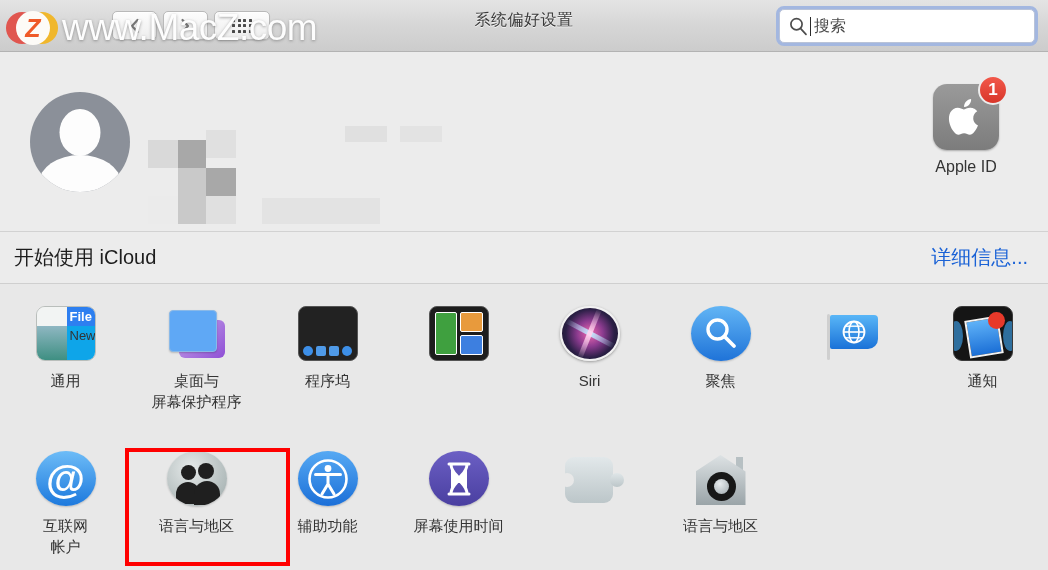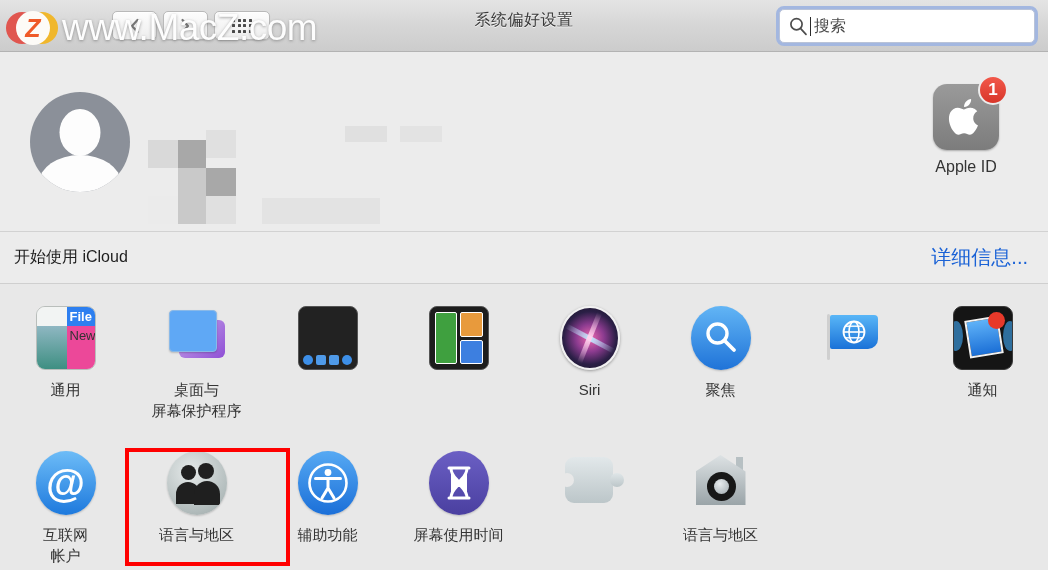--- a/index.html
+++ b/index.html
@@ -108,49 +108,49 @@
   }
   .appleid-label{ font-size:16px; color:#333; }
 
   
   .icloud{
     height:52px; width:100%; background:#ececec;
     border-bottom:1px solid #cfcfcf;
     display:flex; align-items:center; justify-content:space-between;
     padding:0 20px 0 14px;
   }
-  .icloud-title{ font-size:16px; color:#1d1d1d; }
+  .icloud-title{ font-size:20px; color:#1d1d1d; }
   .icloud-link{ font-size:20px; color:#1a62d6; }
 
   
   .grid{
     background:#e8e8e8; width:100%; height:286px;
     padding-top:18px;
     display:grid; grid-template-columns:repeat(8,131px);
     grid-auto-rows:145px; justify-content:center;
   }
   .pane{
     display:flex; flex-direction:column; align-items:center;
     padding-top:4px;
   }
-  .pane .ic{ width:60px; height:64px; margin-bottom:9px; position:relative; }
+  .pane .ic{ width:60px; height:55px; margin-bottom:9px; position:relative; }
   .pane .lbl{
     font-size:15px; color:#343434; text-align:center; line-height:21px; width:124px;
   }
 
   
   .ic-general{
     border-radius:9px; overflow:hidden;
     background:#e7ece9; border:1px solid #b9bebb;
     display:grid; grid-template-columns:30px 1fr; grid-template-rows:19px 1fr;
   }
   .ic-general .g-tl{ background:#f2f4f3; }
   .ic-general .g-tr{ background:#2d7ff0; color:#fff; font-size:13px; font-weight:bold; padding-left:3px; line-height:19px; }
   .ic-general .g-bl{ background:linear-gradient(to bottom,#8fb7c2,#3e8f82); }
-  .ic-general .g-br{ background:#ec4899; color:#333; font-size:13px; padding-left:3px; line-height:19px; }
+  .ic-general .g-br{ background:#0ea5e9; color:#333; font-size:13px; padding-left:3px; line-height:19px; }
 
   .ic-desktop{ position:relative; }
   .ic-desktop .back{
     position:absolute; left:12px; top:14px; width:46px; height:38px; border-radius:6px;
     background:linear-gradient(135deg,#c9a8e8,#8f4fd6);
   }
   .ic-desktop .front{
     position:absolute; left:2px; top:4px; width:48px; height:42px; border-radius:4px;
     background:#5fa8f5; border:1px solid #8ab9e8; overflow:hidden;
     box-shadow:0 1px 2px rgba(0,0,0,.2);
@@ -425,20 +425,21 @@
       <div class="lbl">桌面与<br>屏幕保护程序</div>
     </div>
 
     <div class="pane">
       <div class="ic ic-dock">
         <b></b>
           <s></s>
           <s></s>
           <b></b>
       </div>
+      <div class="lbl">程序坞</div>
     </div>
 
     <div class="pane">
       <div class="ic ic-mission">
         <span class="w1"></span>
           <span class="w2"></span>
           <span class="w3"></span>
       </div>
     </div>
 

